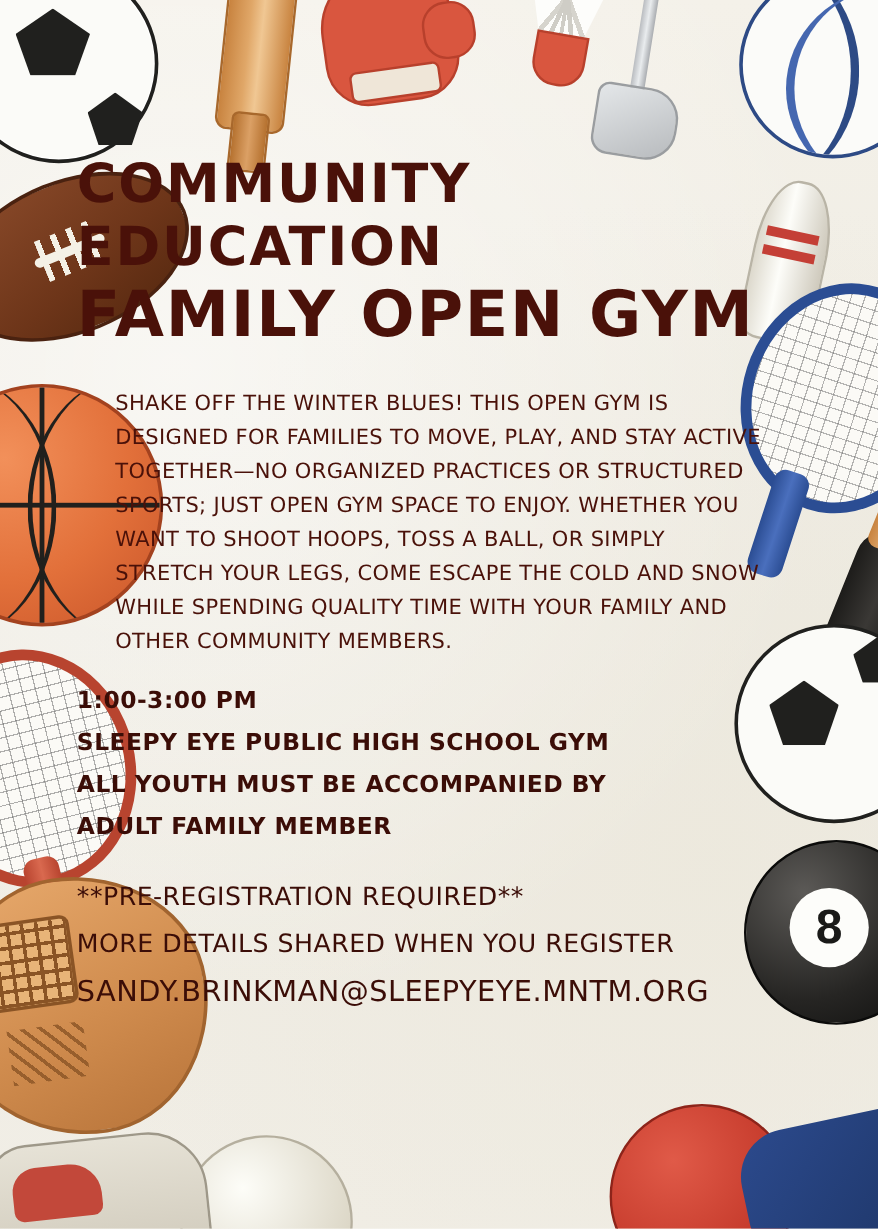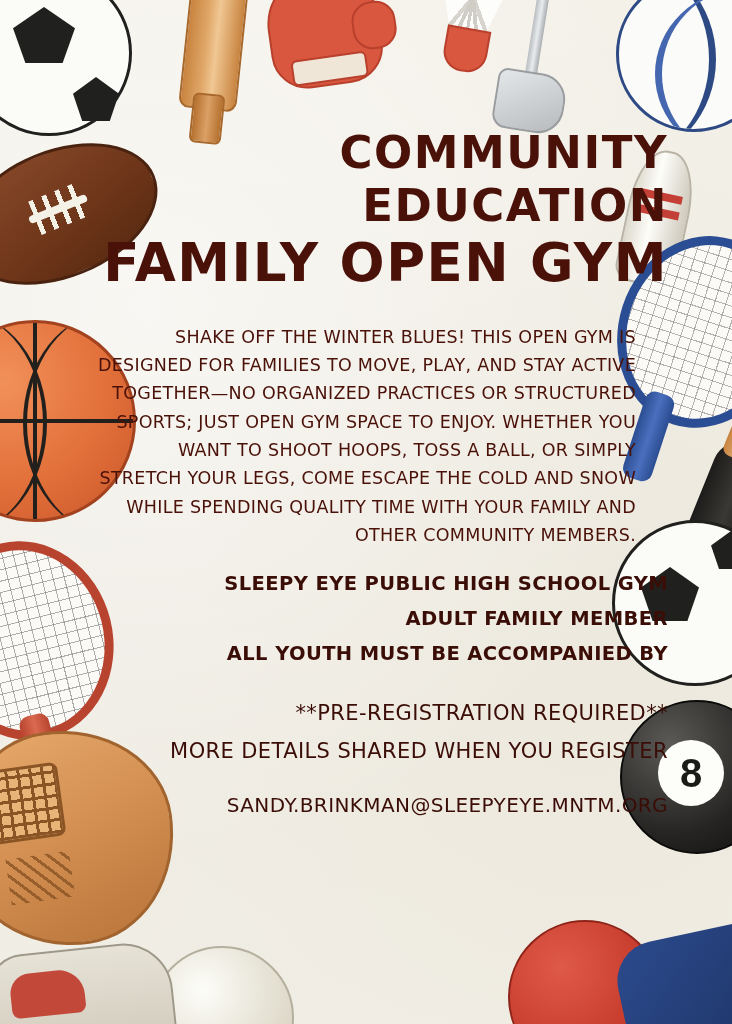--- a/index.html
+++ b/index.html
@@ -460,21 +460,21 @@
     border-radius: 50%;
     background: radial-gradient(circle at 36% 30%, #fdfdf8, #ddd8c8 70%, #c6c0ae 100%);
     border: 2px solid #b5af9e;
   }
 
   
   .content {
     position: relative;
     z-index: 5;
     padding: 0 64px;
-    text-align: right;
+    text-align: left;
   }
   .title {
     margin: 0;
     padding-top: 126px;
     color: #4a1109;
     font-family: "DejaVu Sans", sans-serif;
     font-weight: 700;
     font-size: 45px;
     line-height: 1.18;
     letter-spacing: 1.5px;
@@ -511,21 +511,21 @@
     margin-top: 22px;
     color: #3b0d07;
     font-family: "DejaVu Sans", sans-serif;
     font-weight: 400;
     font-size: 21px;
     line-height: 1.82;
     letter-spacing: 0.4px;
     text-transform: uppercase;
   }
   .registration .r { display: block; }
-  .registration .email { font-size: 20px; margin-top: 17px; }
+  .registration .email { font-size: 24px; }
 </style>
 </head>
 <body>
 
 <div class="poster">
   <div class="paper-texture"></div>
 
   <div class="decor">
     <div class="obj soccer-tl"></div>
     <div class="obj bat"></div>
@@ -571,23 +571,24 @@
   <div class="content">
     <h1 class="title">
       <span class="line line-1">Community</span>
       <span class="line line-2">Education</span>
       <span class="line line-3">Family Open Gym</span>
     </h1>
 
     <p class="body-copy">Shake off the winter blues! This open gym is designed for families to move, play, and stay active together—no organized practices or structured sports; just open gym space to enjoy. Whether you want to shoot hoops, toss a ball, or simply stretch your legs, come escape the cold and snow while spending quality time with your family and other community members.</p>
 
     <div class="details">
+      <span class="d">1:00-3:00 PM</span>
       <span class="d">Sleepy Eye Public High School Gym</span>
+      <span class="d">All youth must be accompanied by</span>
       <span class="d">adult family member</span>
-      <span class="d">All youth must be accompanied by</span>
     </div>
 
     <div class="registration">
       <span class="r">**Pre-registration required**</span>
       <span class="r">More details shared when you register</span>
       <span class="r email">sandy.brinkman@sleepyeye.mntm.org</span>
     </div>
   </div>
 </div>
 

